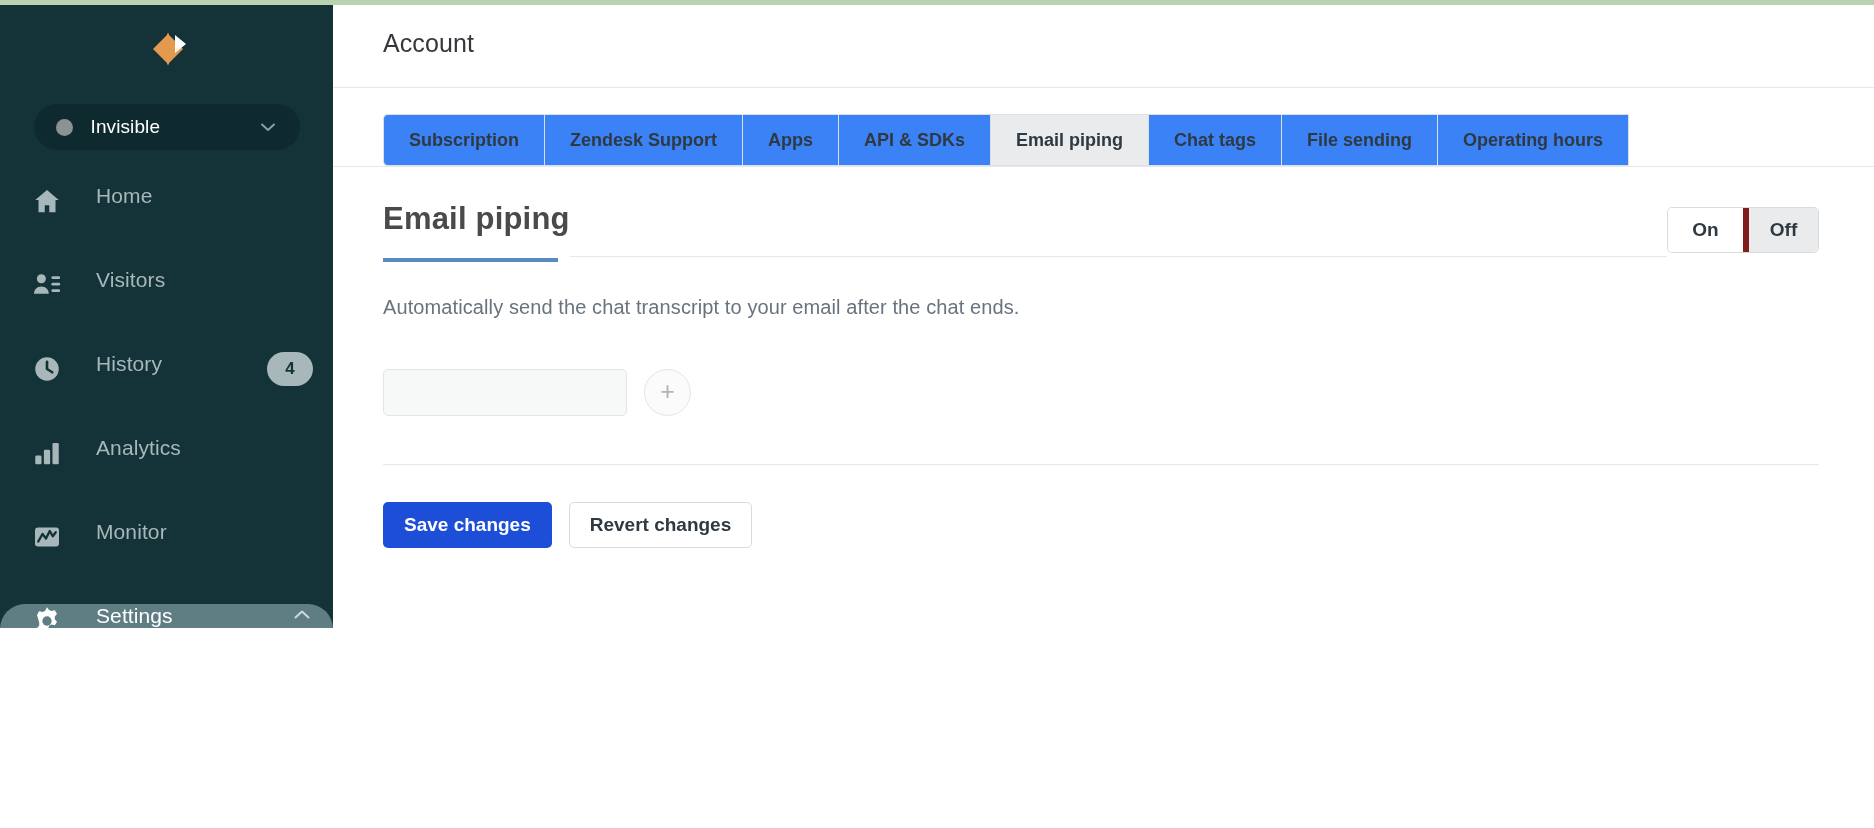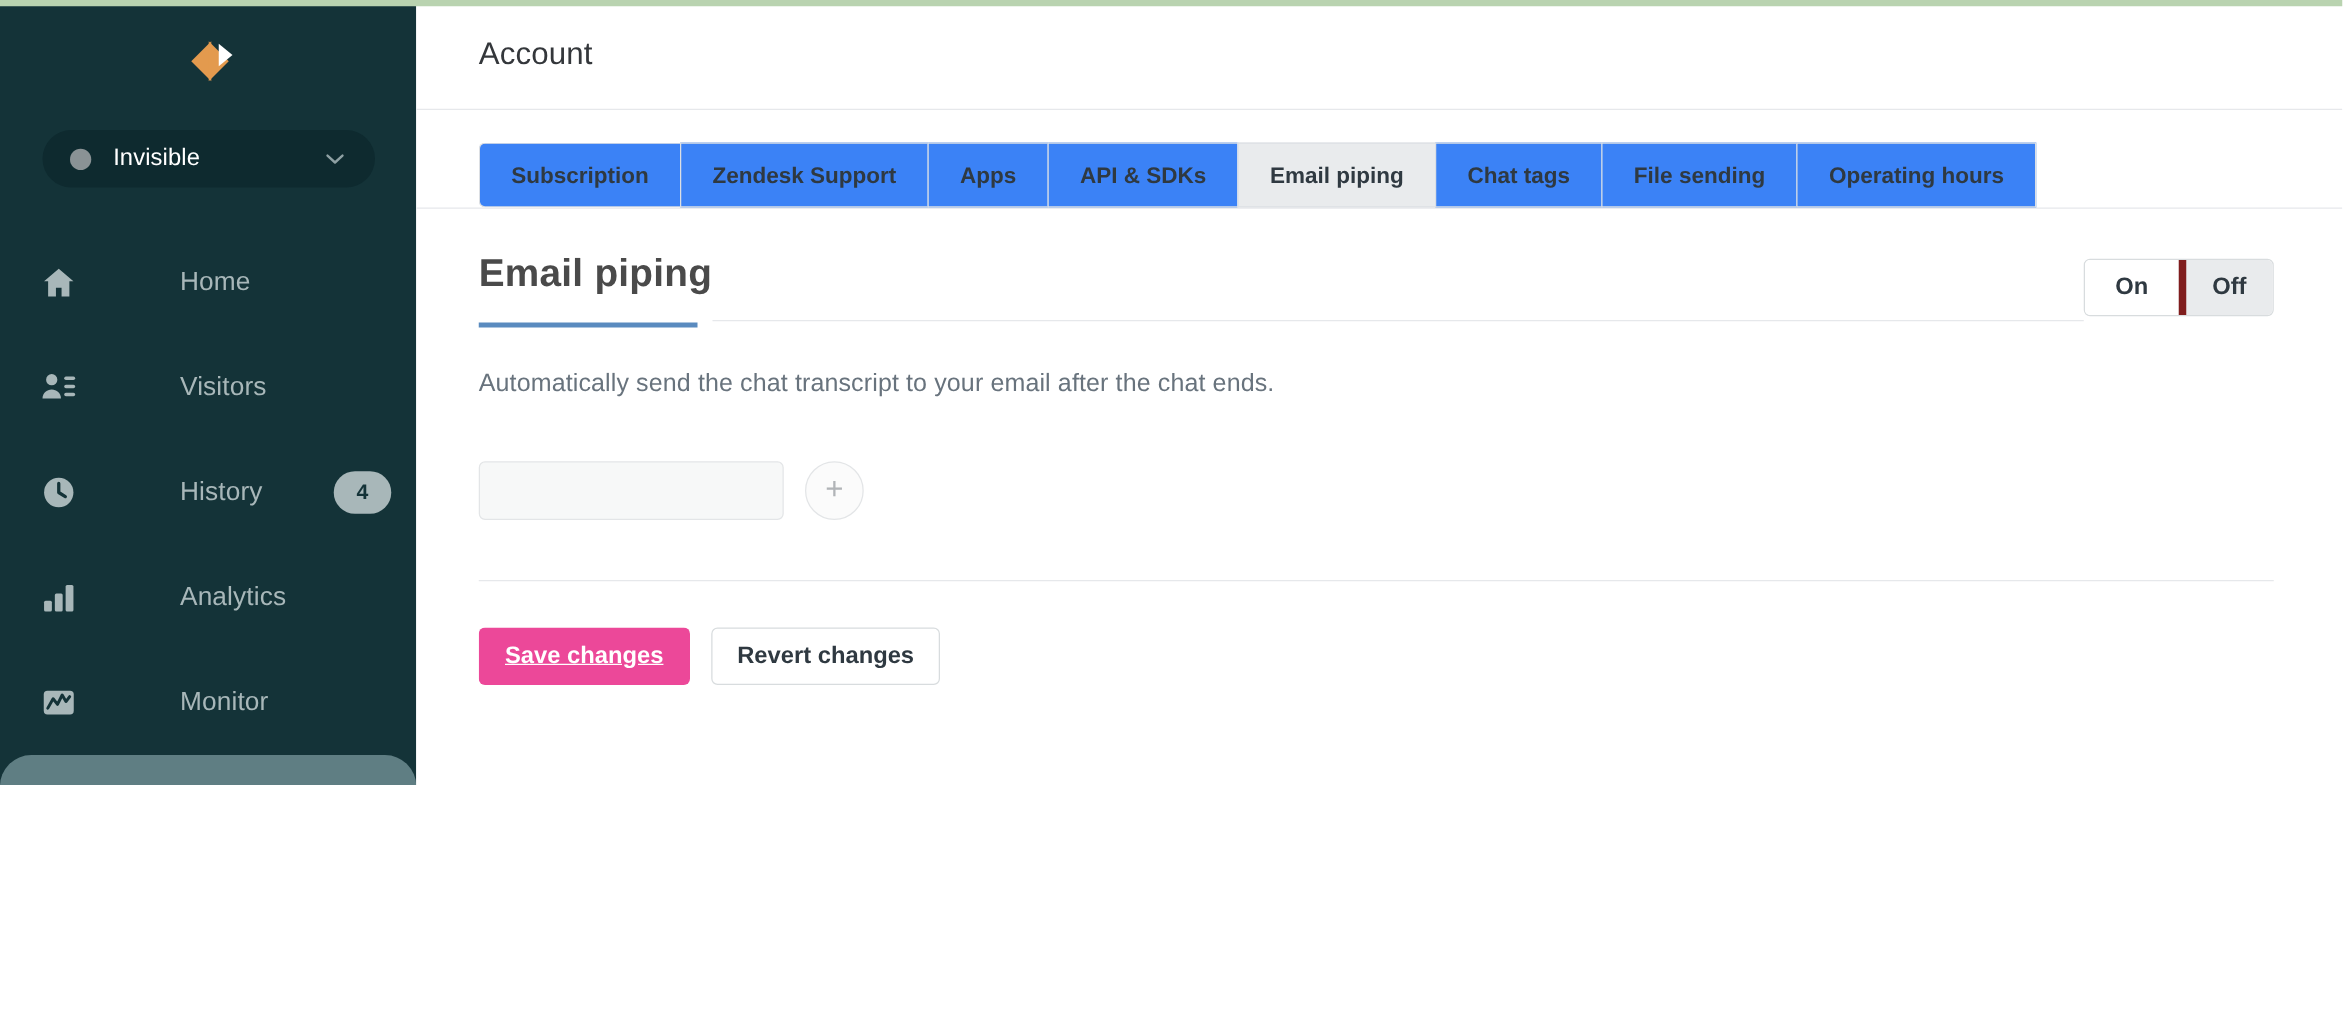--- a/index.html
+++ b/index.html
@@ -70,25 +70,24 @@
     margin-left: 18px;
     flex: 1 1 auto;
     letter-spacing: .1px;
   }
   .status-caret { width: 20px; height: 20px; flex: 0 0 20px; }
 
   .nav { margin-top: 34px; }
   .nav-item {
     height: 84px;
     display: flex;
-    align-items: center;
+    align-items: flex-start;
     padding: 0 20px 0 30px;
     cursor: pointer;
     position: relative;
-    gap: 48px;
   }
   .nav-item .ico {
     width: 34px; height: 34px;
     flex: 0 0 34px;
     display: flex; align-items: center; justify-content: center;
   }
   .nav-item .ico svg { display:block; }
   .nav-label {
     margin-left: 32px;
     font-size: 21px;
@@ -267,24 +266,23 @@
     border-radius: 5px;
     font-size: 19px;
     font-weight: 700;
     display: flex; align-items: center; justify-content: center;
     cursor: pointer;
     font-family: "Liberation Sans", sans-serif;
     border: 1px solid transparent;
     padding: 0 20px;
   }
   .btn-primary {
-    background: #ec4899;
+    background: #1d4ed8;
     color: #ffffff;
     min-width: 166px;
-    text-decoration: underline;
   }
   .btn-secondary {
     margin-left: 17px;
     background: #ffffff;
     color: #2f3941;
     border: 1px solid #d8dcde;
     min-width: 181px;
   }
 </style>
 </head>

